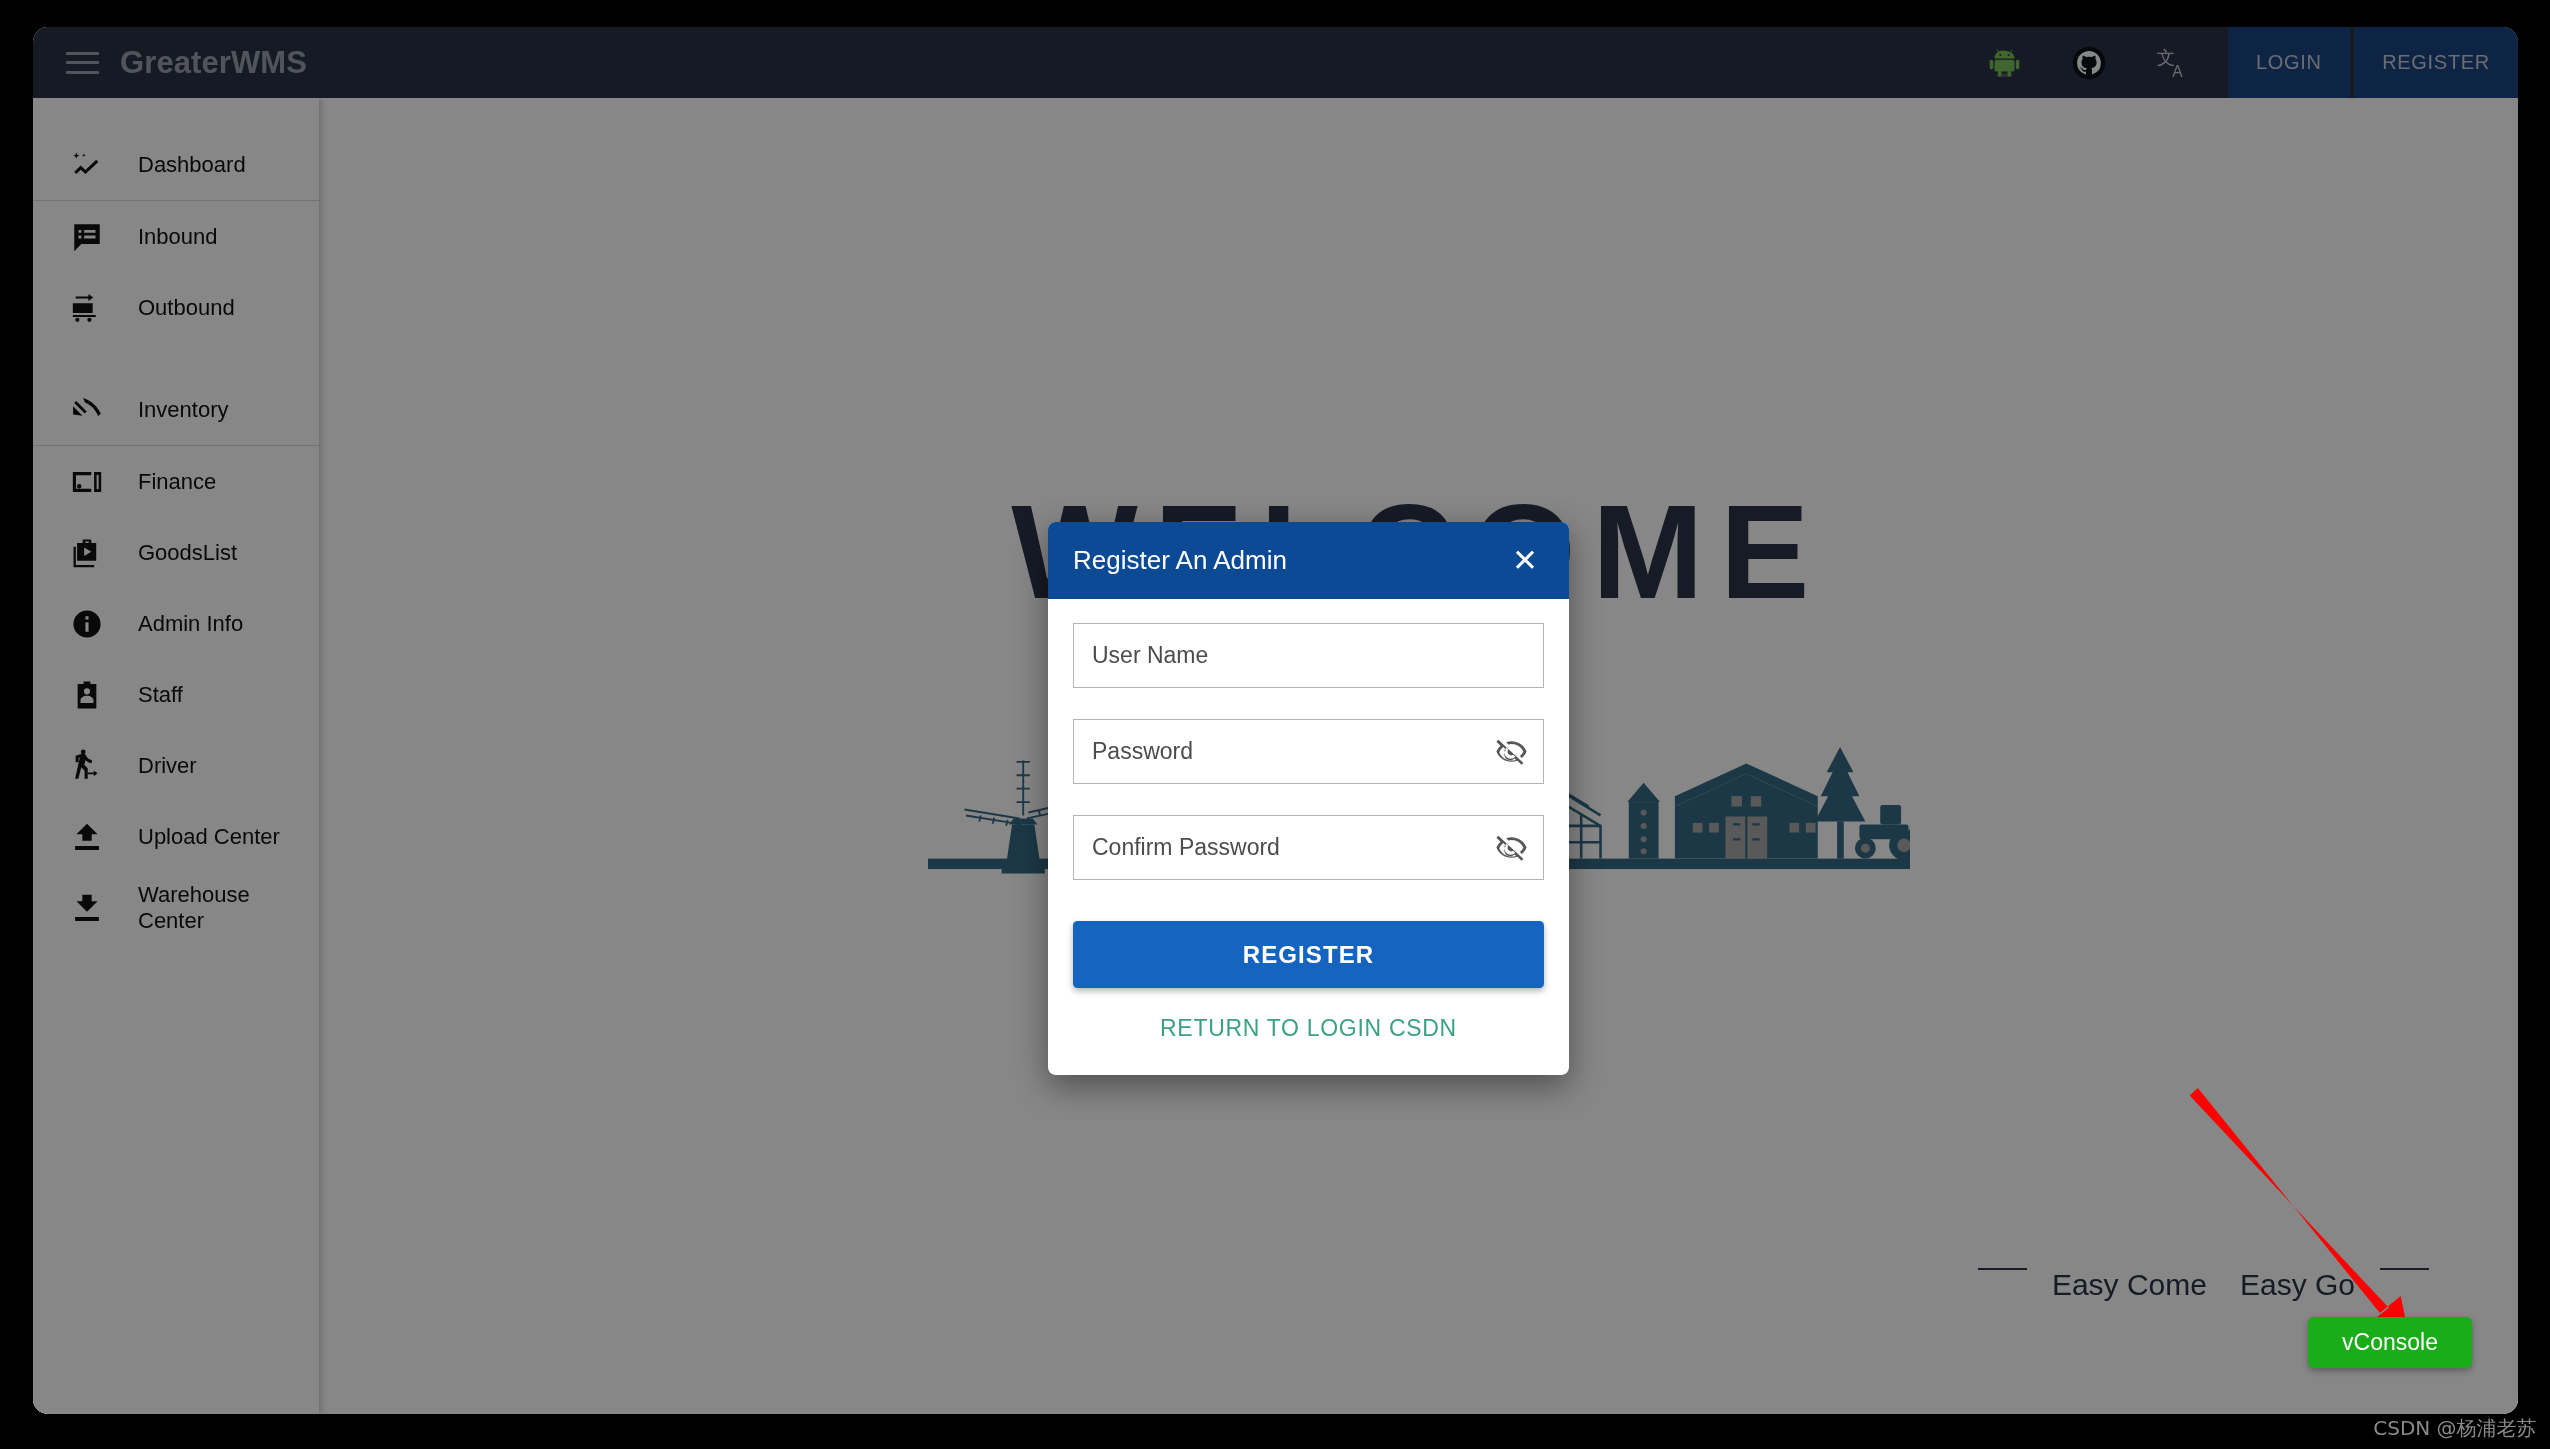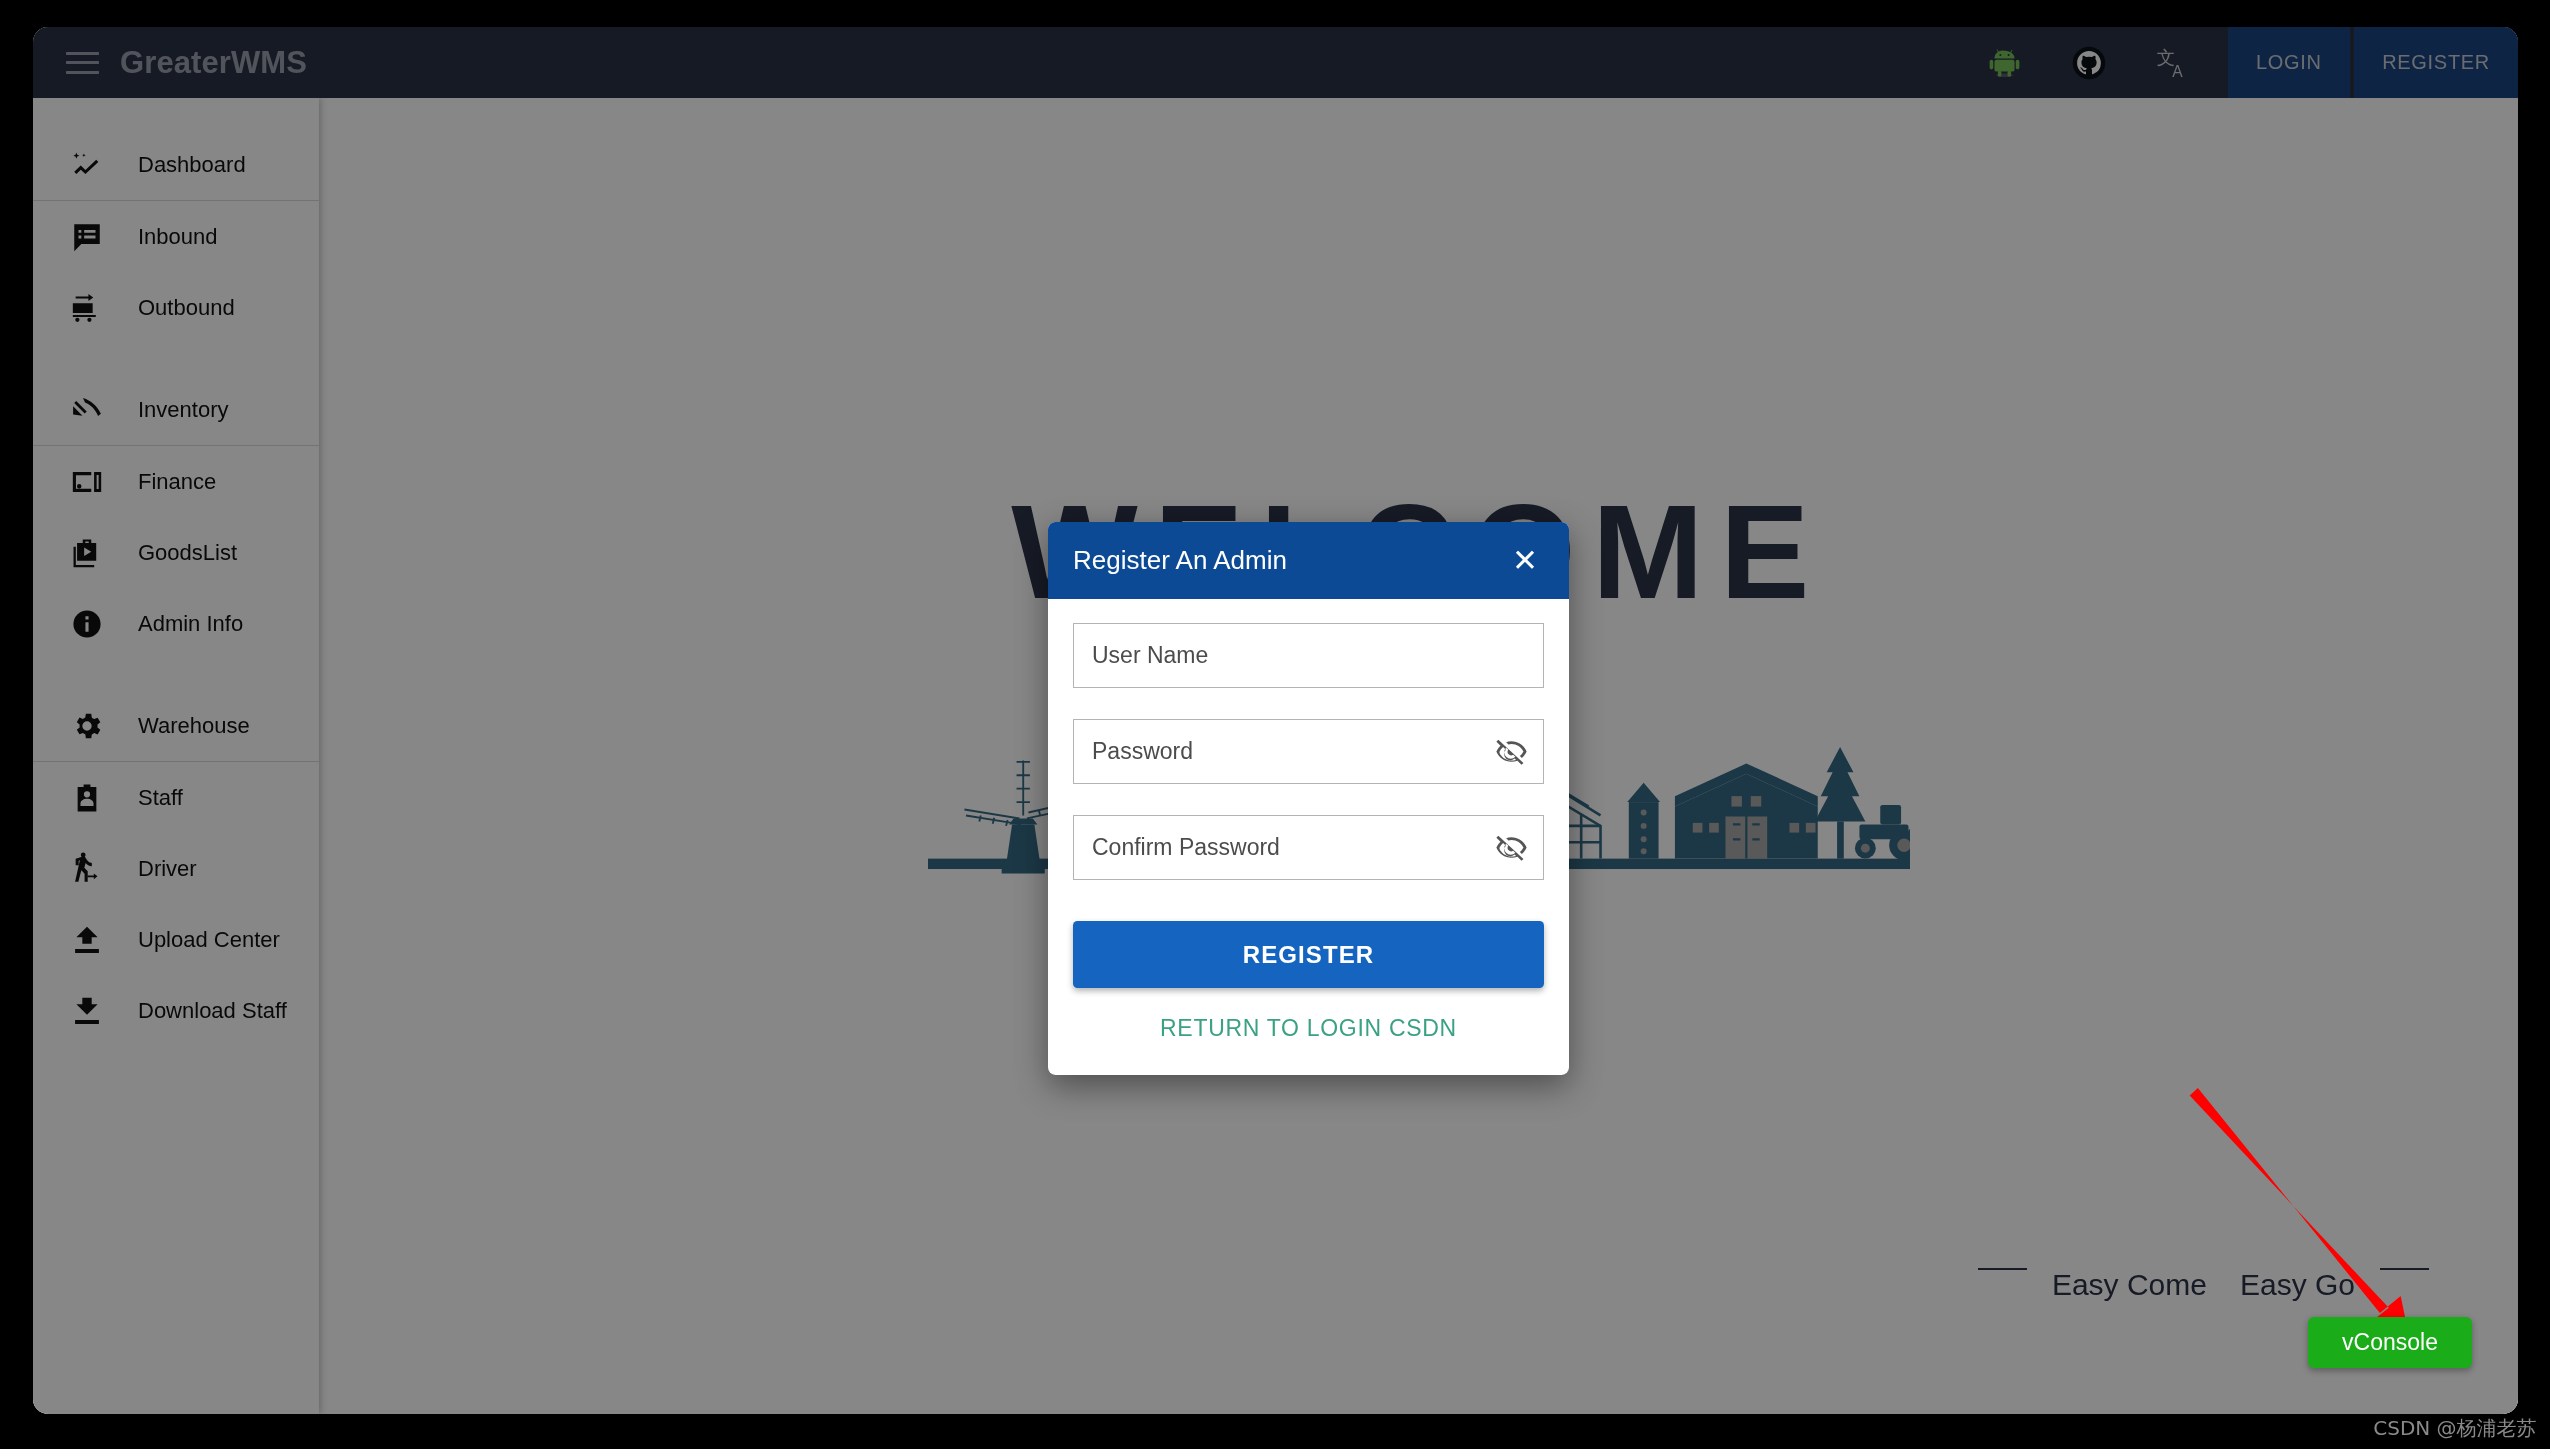--- a/index.html
+++ b/index.html
@@ -296,28 +296,20 @@
 
     <div class="nav-item">
       <span class="nav-icon">
           <svg viewBox="0 0 24 24">
             <path d="M12 2.4A9.6 9.6 0 1 0 12 21.6 9.6 9.6 0 0 0 12 2.4zm1.1 15.1h-2.2v-6.8h2.2v6.8zm0-8.6h-2.2V6.6h2.2v2.3z"></path>
           </svg>
         </span>
       <span class="nav-label">Admin Info</span>
     </div>
 
-    <div class="nav-item sep-after">
-      <span class="nav-icon">
-          <svg viewBox="0 0 24 24">
-            <path d="M19.4 13a7.8 7.8 0 0 0 0-2l2-1.6-1.9-3.3-2.4 1a7.7 7.7 0 0 0-1.7-1L15 3.4h-3.8l-.4 2.6a7.7 7.7 0 0 0-1.7 1l-2.4-1L4.8 9.4 6.8 11a7.8 7.8 0 0 0 0 2l-2 1.6 1.9 3.3 2.4-1c.53.42 1.1.76 1.7 1l.4 2.7H15l.4-2.6c.6-.25 1.17-.6 1.7-1l2.4 1 1.9-3.3-2-1.7zM12 15.3a3.3 3.3 0 1 1 0-6.6 3.3 3.3 0 0 1 0 6.6z"></path>
-          </svg>
-        </span>
-      <span class="nav-label">Warehouse</span>
-    </div>
 
     <div class="nav-item">
       <span class="nav-icon">
           <svg viewBox="0 0 24 24">
             <path d="M9.6 2.4h4.8v1.8h4.2v17.4H5.4V4.2h4.2V2.4zM12 7.2a2.2 2.2 0 1 0 0 4.4 2.2 2.2 0 0 0 0-4.4zm0 5.4c-2.6 0-4.6 1.5-4.6 3.3v1.7h9.2v-1.7c0-1.8-2-3.3-4.6-3.3z"></path>
           </svg>
         </span>
       <span class="nav-label">Staff</span>
     </div>
 
@@ -338,21 +330,21 @@
         </span>
       <span class="nav-label">Upload Center</span>
     </div>
 
     <div class="nav-item">
       <span class="nav-icon">
           <svg viewBox="0 0 24 24">
             <path d="M8.7 2.6v4.6H4.5L12 14.6 19.5 7.2h-4.2V2.6H8.7zM3.6 18.4h16.8v2.8H3.6v-2.8z"></path>
           </svg>
         </span>
-      <span class="nav-label">Download Staff</span>
+      <span class="nav-label">Warehouse Center</span>
     </div>
   </nav>
 
   <main id="main">
     <div id="welcome-title">WELCOME</div>
     <div id="welcome-sub">Inventory System</div>
 
     <svg id="scene" viewBox="0 0 1320 200">
       <g fill="#356b84">
 

